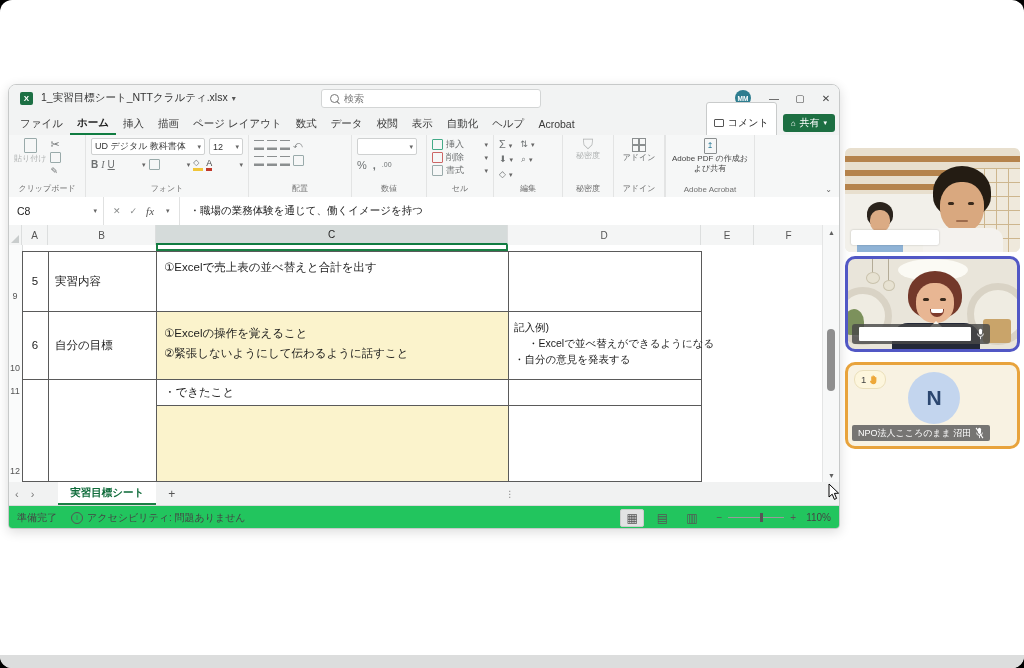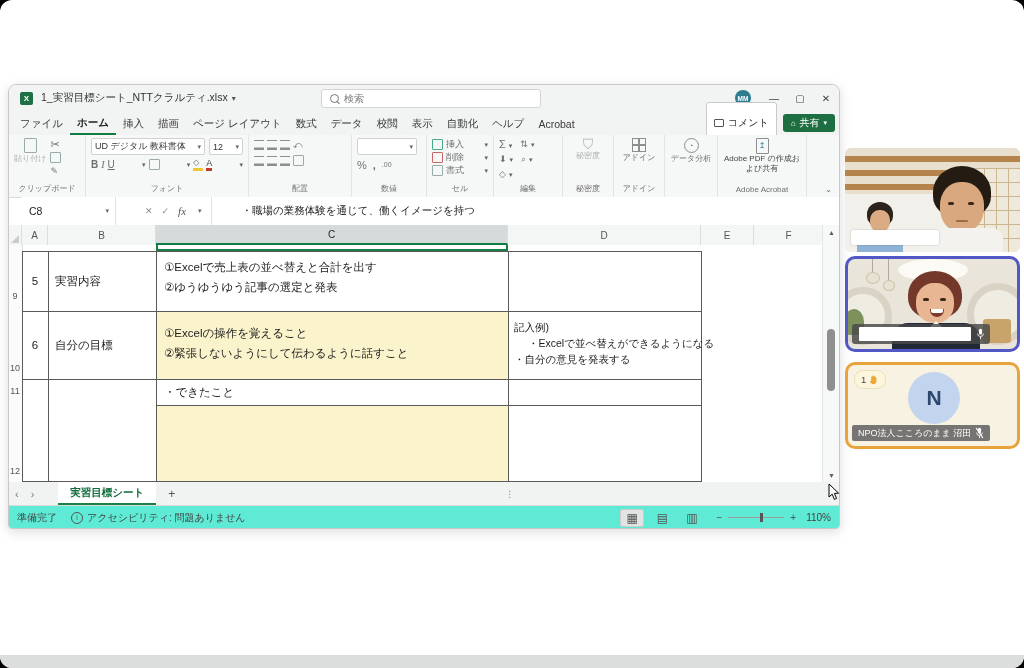--- a/index.html
+++ b/index.html
@@ -40,22 +40,22 @@
   .gi{color:#6f7374;font-size:11px;line-height:12px;}
   .dim{color:#b0b3b3;}
   .selbox{border:1px solid #cfd1d1;background:#fff;border-radius:2px;font-size:9px;color:#333;
     display:flex;align-items:center;padding:0 3px;height:15px;white-space:nowrap;}
   .caret{font-size:7px;color:#666;margin-left:auto;padding-left:3px;}
   .rbtn-row{display:flex;align-items:center;gap:3px;font-size:9px;color:#6d7071;white-space:nowrap;height:13px;}
   .sq{display:inline-block;width:9px;height:9px;border:1px solid #9aa;border-radius:1px;}
   .lines{display:inline-block;width:10px;height:8px;border-top:1.5px solid #8b8f90;border-bottom:1.5px solid #8b8f90;
     box-shadow:inset 0 -3px 0 -1.5px #8b8f90;}
   
-  .fbar{position:absolute;left:12px;top:112px;width:100%;height:28px;background:#fff;border-bottom:1px solid #d5d6d6;
-    display:flex;align-items:center;font-size:10.5px;color:#222;gap:20px;}
+  .fbar{position:absolute;left:0;top:112px;width:100%;height:28px;background:#fff;border-bottom:1px solid #d5d6d6;
+    display:flex;align-items:center;font-size:10.5px;color:#222;}
   .namebox{width:86px;height:100%;display:flex;align-items:center;padding-left:8px;border-right:1px solid #e0e1e1;}
   .fx-icons{display:flex;align-items:center;gap:9px;padding:0 9px;border-right:1px solid #e0e1e1;height:100%;color:#8a8d8d;}
   .fcontent{padding-left:10px;white-space:nowrap;}
   
   .colhdrs{position:absolute;left:0;top:140px;width:814px;height:20px;display:flex;background:#f4f5f5;
     border-bottom:1px solid #bfc3c3;font-size:10px;color:#555;}
   .ch{display:flex;align-items:center;justify-content:center;border-right:1px solid #dcdede;box-sizing:border-box;}
   .ch.sel{background:#d5dbda;border-bottom:2px solid #107c41;color:#222;}
   .corner{background:#f4f5f5;position:relative;}
   .corner::after{content:"";position:absolute;right:2px;bottom:2px;border-left:8px solid transparent;border-bottom:8px solid #c9cdcd;}
@@ -72,21 +72,21 @@
   .ct-sm{position:absolute;font-size:10.5px;color:#1c1c1c;line-height:16px;white-space:nowrap;}
   
   .vscroll{position:absolute;left:813px;top:140px;width:17px;height:257px;background:#f7f8f8;border-left:1px solid #e4e5e5;}
   .arr{position:absolute;left:0;width:17px;height:14px;color:#606060;font-size:7px;display:flex;align-items:center;justify-content:center;}
   .vthumb{position:absolute;left:4px;top:104px;width:8px;height:62px;background:#8f8f8f;border-radius:4px;}
   .tabbar{position:absolute;left:0;top:397px;width:100%;height:23px;background:#f1f2f2;display:flex;align-items:center;font-size:10.5px;}
   .navch{color:#777;padding:0 6px;font-size:11px;}
   .sheettab{background:#fff;border-bottom:2px solid #1a7f44;color:#0e6b3a;font-weight:bold;height:21px;
     display:flex;align-items:center;padding:0 12px;margin-left:18px;}
   .addsheet{color:#555;padding:0 12px;font-size:12px;}
-  .statusbar{position:absolute;left:0;top:420px;width:100%;height:23px;background:#5eead4;border-top:1px solid #dadbdb;
+  .statusbar{position:absolute;left:0;top:420px;width:100%;height:23px;background:#22c55e;border-top:1px solid #dadbdb;
     display:flex;align-items:center;font-size:10px;color:#444;}
   .viewicn{font-size:12px;color:#555;padding:1px 5px;margin:0 4px;}
   .viewicn.sel{background:#e2e3e3;border:1px solid #cbcccc;border-radius:2px;}
   .zoomline{width:56px;height:1px;background:#9a9a9a;margin:0 6px;position:relative;}
   .zoomhandle{position:absolute;left:32px;top:-4px;width:3px;height:9px;background:#555;}
   
   .vp{position:absolute;overflow:hidden;}
   .vp1{left:845px;top:148px;width:175px;height:104px;border-radius:6px;background:#eceadf;}
   .beams{position:absolute;left:0;top:0;width:100%;height:46px;
     background:repeating-linear-gradient(180deg,#e8dfce 0 8px,#b5834c 8px 14px);}
@@ -288,26 +288,20 @@
       </div>
 
       <div class="rgroup" style="width:40px;">
         <div style="display:flex;flex-direction:column;align-items:center;">
           <span style="display:inline-block;width:12px;height:12px;border:1px solid #8b8f90;background:linear-gradient(90deg,transparent 45%,#8b8f90 45% 55%,transparent 55%),linear-gradient(0deg,transparent 45%,#8b8f90 45% 55%,transparent 55%);"></span>
           <span style="font-size:8px;color:#6d7071;">アドイン</span>
         </div>
         <div class="glabel">アドイン</div>
       </div>
 
-      <div class="rgroup" style="width:42px;border-right:none;">
-        <div style="display:flex;flex-direction:column;align-items:center;">
-          <span style="width:13px;height:13px;border:1px solid #8b8f90;border-radius:50%;display:flex;align-items:center;justify-content:center;font-size:7px;color:#6d7071;">◔</span>
-          <span style="font-size:8px;color:#6d7071;white-space:nowrap;">データ分析</span>
-        </div>
-      </div>
 
       <div class="rgroup" style="width:78px;border-left:1px solid #e3e4e4;">
         <div style="display:flex;flex-direction:column;align-items:center;">
           <span style="display:inline-block;width:11px;height:14px;border:1px solid #8b8f90;border-radius:1px;color:#2d7d9a;font-size:8px;text-align:center;line-height:13px;">↥</span>
           <span style="font-size:8px;color:#444;text-align:center;line-height:10px;">Adobe PDF の作成および共有</span>
         </div>
         <div class="glabel">Adobe Acrobat</div>
       </div>
 
       <span style="position:absolute;right:7px;bottom:3px;font-size:8px;color:#666;">⌄</span>
@@ -356,21 +350,20 @@
       <div class="vline" style="left:692px;top:6px;height:230px;"></div>
       <div class="hline" style="left:13px;top:6px;width:680px;"></div>
       <div class="hline" style="left:13px;top:66px;width:680px;"></div>
       <div class="hline" style="left:13px;top:134px;width:680px;"></div>
       <div class="hline" style="left:147px;top:160px;width:546px;"></div>
       <div class="hline" style="left:13px;top:236px;width:680px;"></div>
 
       <div class="ct" style="left:13px;top:26px;width:26px;text-align:center;">5</div>
       <div class="ct" style="left:46px;top:26px;">実習内容</div>
       <div class="ct" style="left:155px;top:12px;text-align:right;">①Excelで売上表の並べ替えと合計を出す</div>
-      <div class="ct" style="left:155px;top:32px;">②ゆうゆうゆう記事の選定と発表</div>
 
       <div class="ct" style="left:13px;top:90px;width:26px;text-align:center;">6</div>
       <div class="ct" style="left:46px;top:90px;">自分の目標</div>
       <div class="ct" style="left:155px;top:78px;">①Excelの操作を覚えること</div>
       <div class="ct" style="left:155px;top:98px;">②緊張しないようにして伝わるように話すこと</div>
       <div class="ct-sm" style="left:505px;top:74px;">記入例)</div>
       <div class="ct-sm" style="left:519px;top:90px;">・Excelで並べ替えができるようになる</div>
       <div class="ct-sm" style="left:505px;top:106px;">・自分の意見を発表する</div>
 
       <div class="ct" style="left:155px;top:137px;">・できたこと</div>

